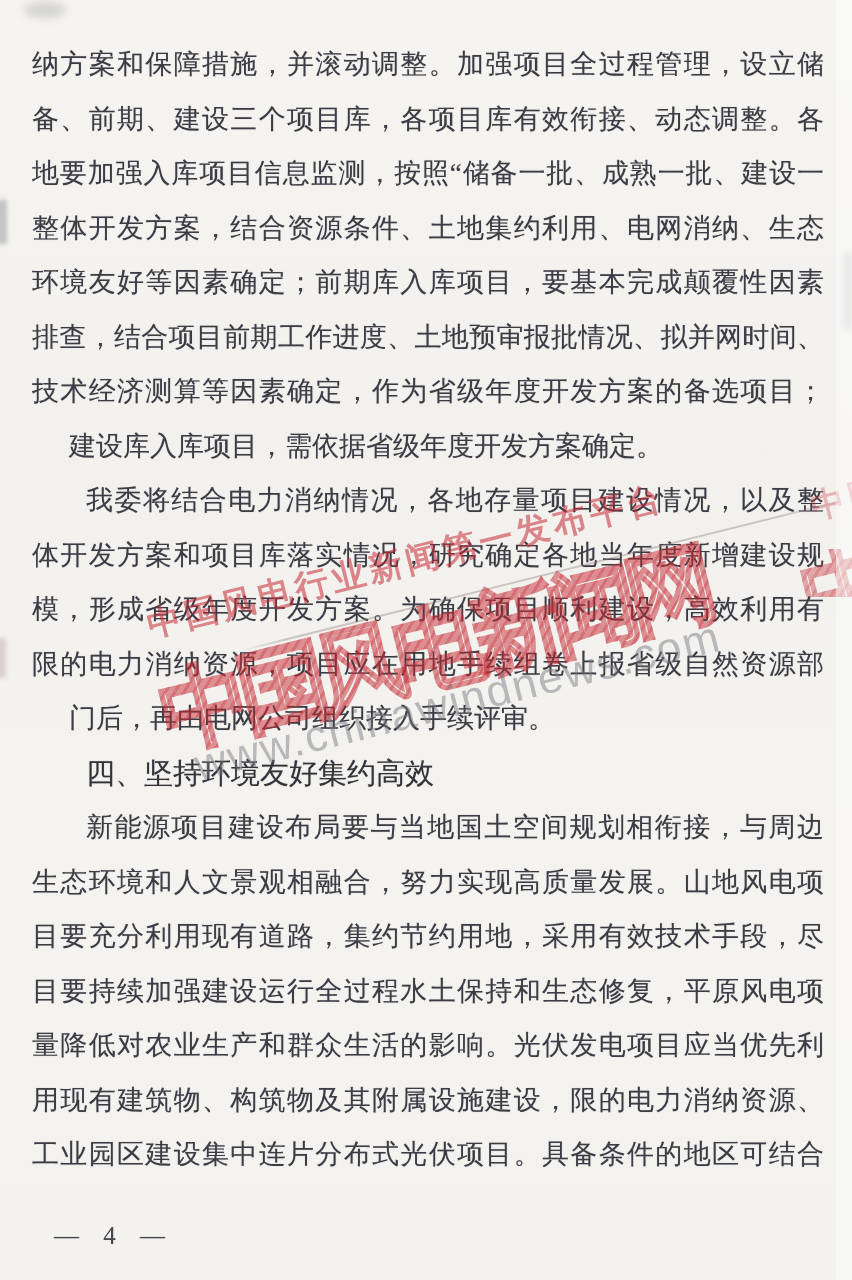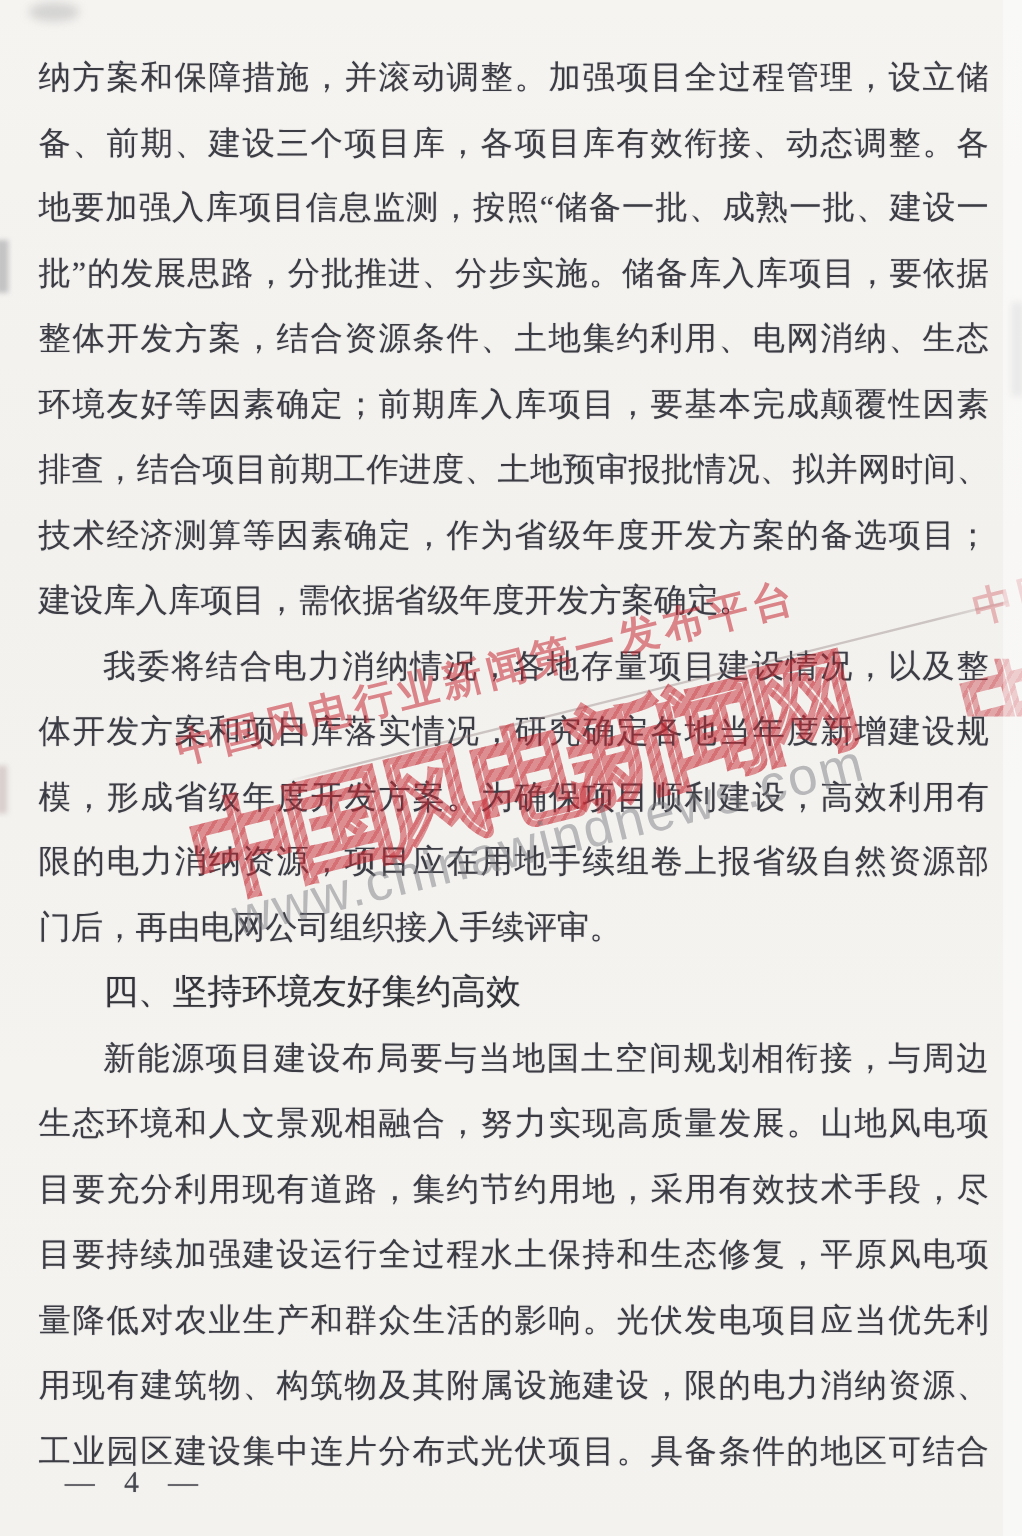--- a/index.html
+++ b/index.html
@@ -12,21 +12,21 @@
   #page::after {
     content:""; position:absolute; right:0; top:0; width:16px; height:100%;
     background:rgba(255,255,255,.45); pointer-events:none;
   }
   .doc { position:absolute; left:32px; top:37px; width:792px; }
   .line {
     height:54.5px; line-height:54.5px; font-size:27px; color:#3c3c44;
     text-align:justify; text-align-last:justify; text-justify:inter-ideograph;
     text-shadow:0 0 1px rgba(70,70,90,.35);
   }
-  .l-end     { text-align-last:left; }
+  .l-end     { text-align-last:left;margin-left:37px; }
   .l-indent  { text-indent:54px; }
   .l-heading {
     text-align-last:left; text-indent:54px;
     font-family:"Liberation Sans","DejaVu Sans",sans-serif;
     font-weight:400; font-size:29px; color:#33333a;
     text-shadow:0 0 1px rgba(50,50,60,.4);
   }
   .page-number {
     position:absolute; left:54px; top:1221px; font-size:25px; line-height:30px;
     letter-spacing:9px; color:#46464e; text-shadow:0 0 1px rgba(70,70,90,.3);
@@ -86,21 +86,20 @@
 </style>
 </head>
 <body>
 
 <div id="page">
 
   <div class="doc">
     <div class="line">纳方案和保障措施，并滚动调整。加强项目全过程管理，设立储</div>
     <div class="line">备、前期、建设三个项目库，各项目库有效衔接、动态调整。各</div>
     <div class="line">地要加强入库项目信息监测，按照“储备一批、成熟一批、建设一</div>
-    <div class="line">批”的发展思路，分批推进、分步实施。储备库入库项目，要依据</div>
     <div class="line">整体开发方案，结合资源条件、土地集约利用、电网消纳、生态</div>
     <div class="line">环境友好等因素确定；前期库入库项目，要基本完成颠覆性因素</div>
     <div class="line">排查，结合项目前期工作进度、土地预审报批情况、拟并网时间、</div>
     <div class="line">技术经济测算等因素确定，作为省级年度开发方案的备选项目；</div>
     <div class="line l-end">建设库入库项目，需依据省级年度开发方案确定。</div>
     <div class="line l-indent">我委将结合电力消纳情况，各地存量项目建设情况，以及整</div>
     <div class="line">体开发方案和项目库落实情况，研究确定各地当年度新增建设规</div>
     <div class="line">模，形成省级年度开发方案。为确保项目顺利建设，高效利用有</div>
     <div class="line">限的电力消纳资源，项目应在用地手续组卷上报省级自然资源部</div>
     <div class="line l-end">门后，再由电网公司组织接入手续评审。</div>

